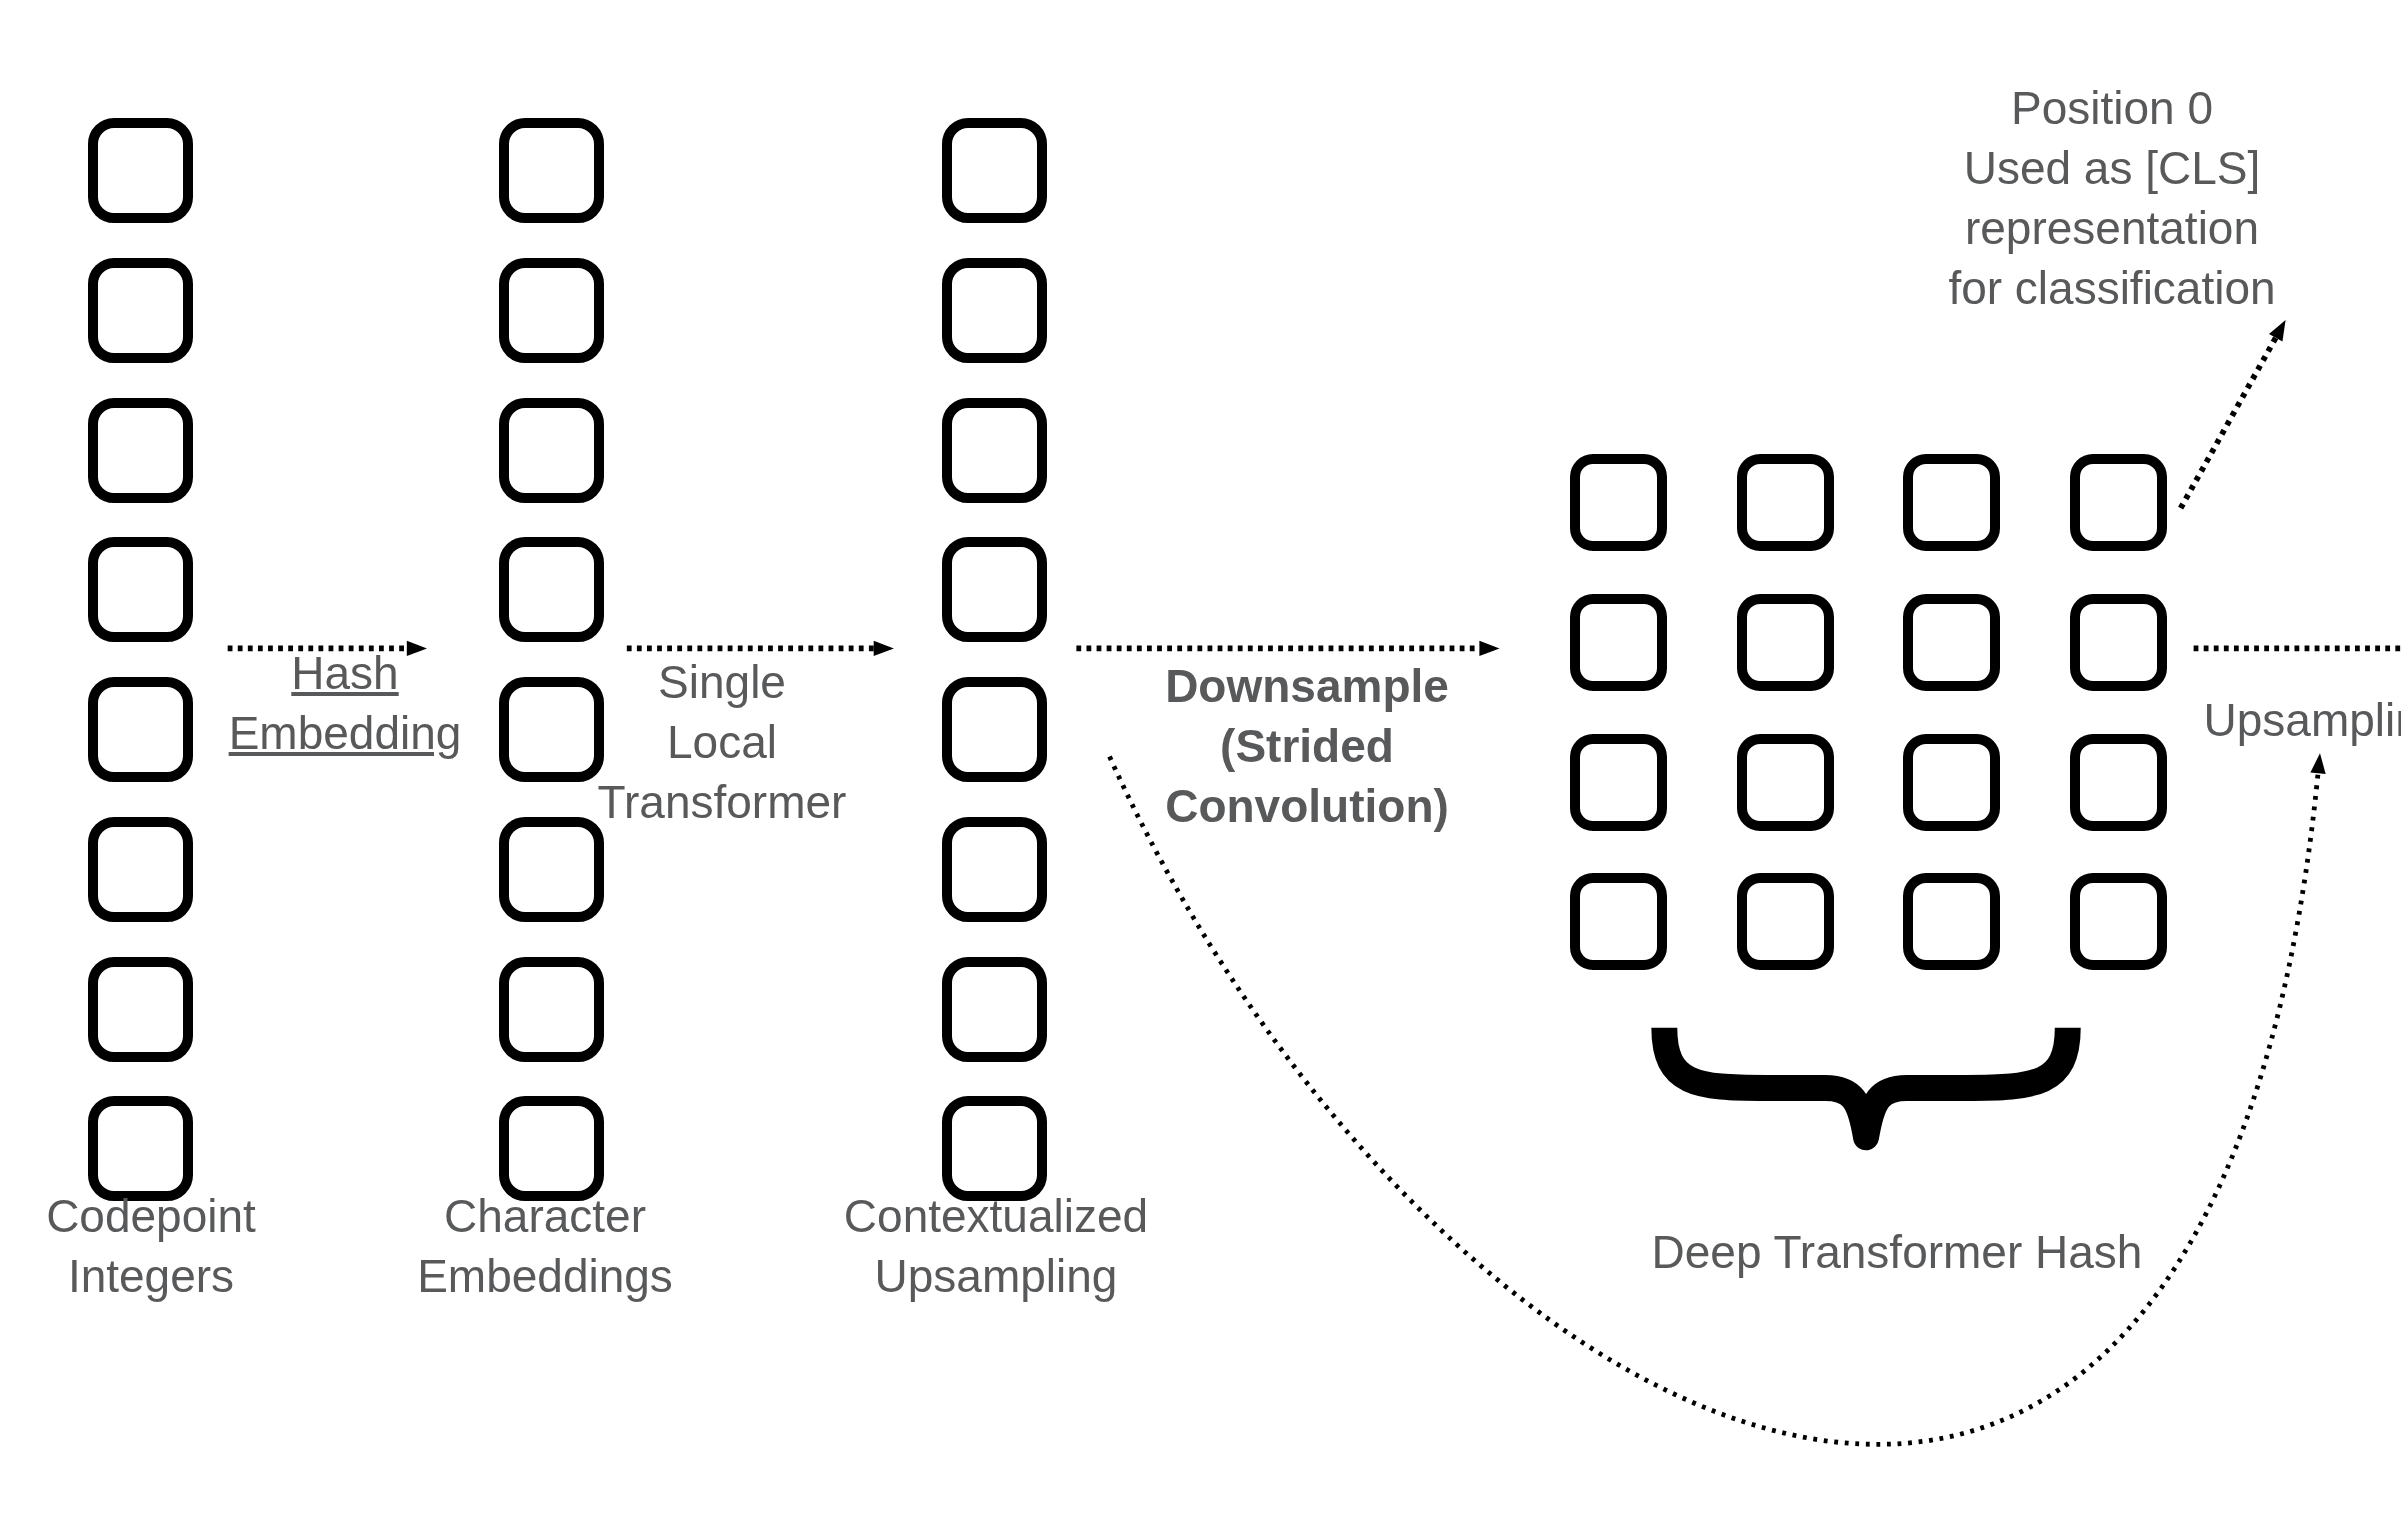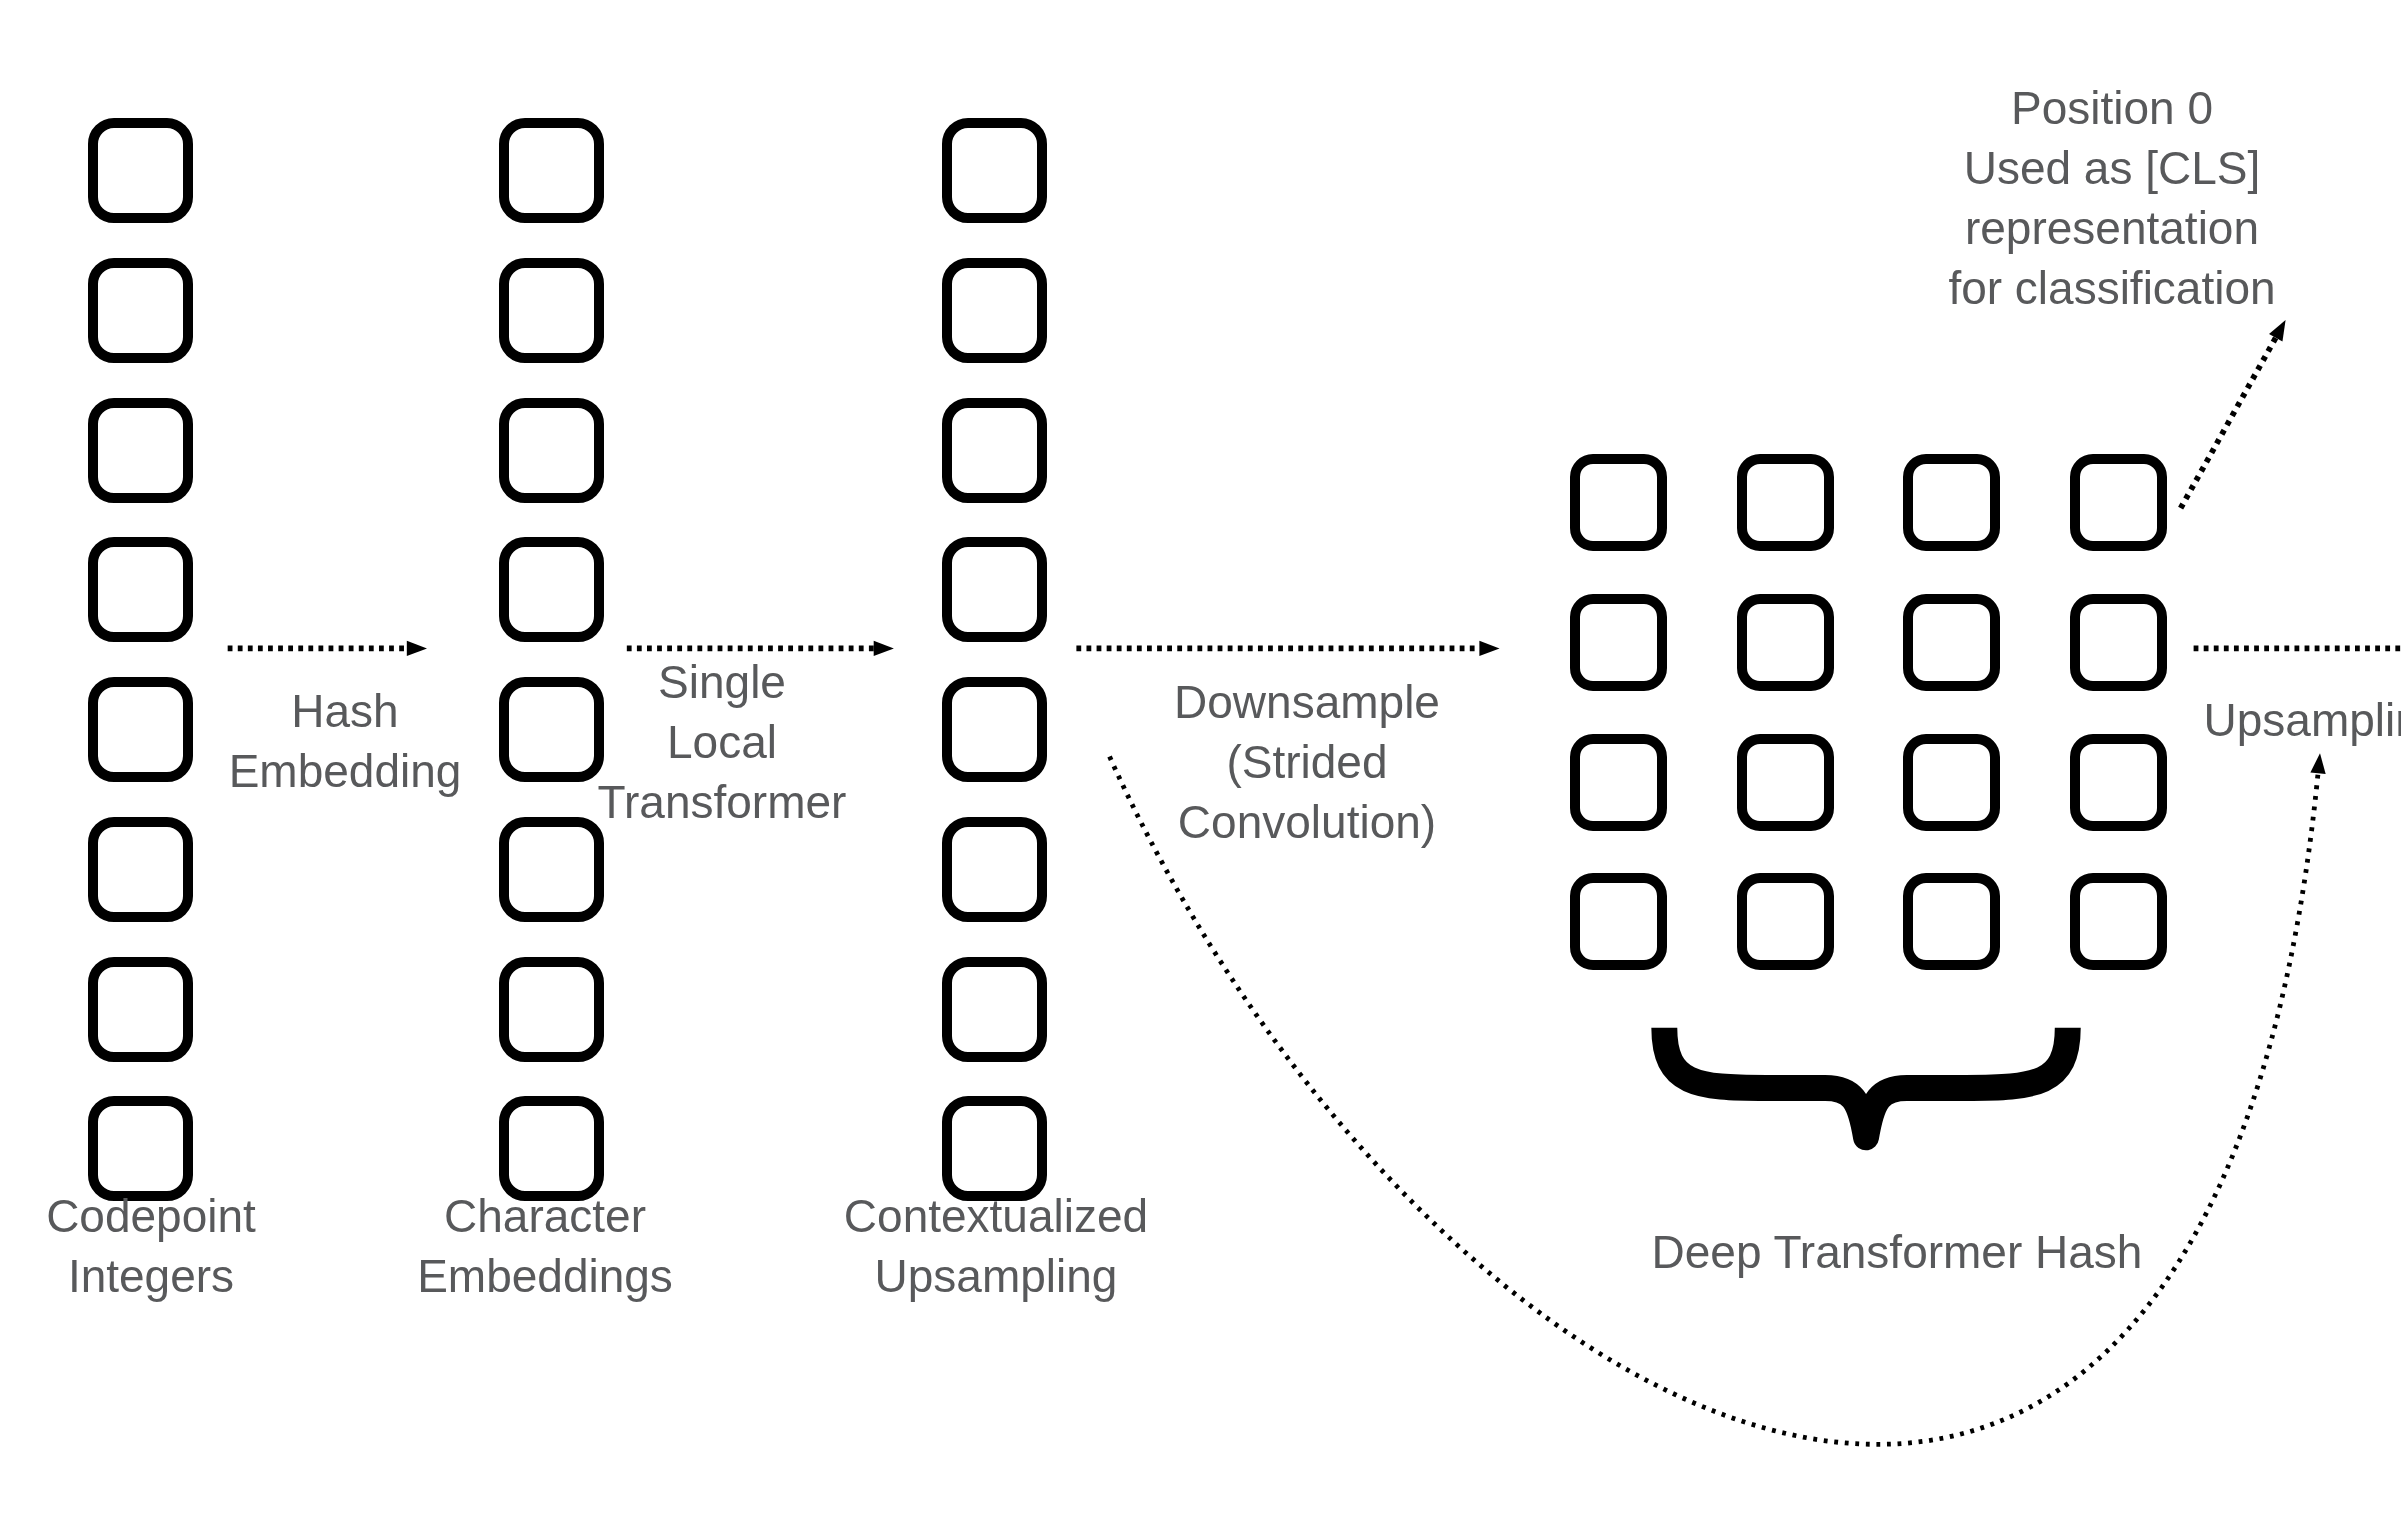--- a/index.html
+++ b/index.html
@@ -98,26 +98,26 @@
   <div class="lbl" style="left:-185px;top:1186px;">Codepoint
 Integers</div>
   <div class="lbl" style="left:209px;top:1186px;text-align:center;">Character
 Embeddings</div>
   <div class="lbl" style="left:660px;top:1186px;">Contextualized
 Upsampling</div>
   <div class="lbl" style="left:1561px;top:1222px;">Deep Transformer Hash</div>
   <div class="lbl" style="left:2274px;top:1210px;">Concatenated
 Representations</div>
 
-  <div class="lbl" style="left:9px;top:681px;">Hash
+  <div class="lbl" style="left:9px;top:643px;text-decoration:underline;">Hash
 Embedding</div>
   <div class="lbl" style="left:386px;top:652px;">Single
 Local
 Transformer</div>
-  <div class="lbl" style="left:971px;top:672px;">Downsample
+  <div class="lbl" style="left:971px;top:656px;font-weight:bold;">Downsample
 (Strided
 Convolution)</div>
   <div class="lbl" style="left:1989px;top:690px;">Upsampling</div>
 
   <div class="lbl" style="left:1776px;top:78px;">Position 0
 Used as [CLS]
 representation
 for classification</div>
 
 </div>

